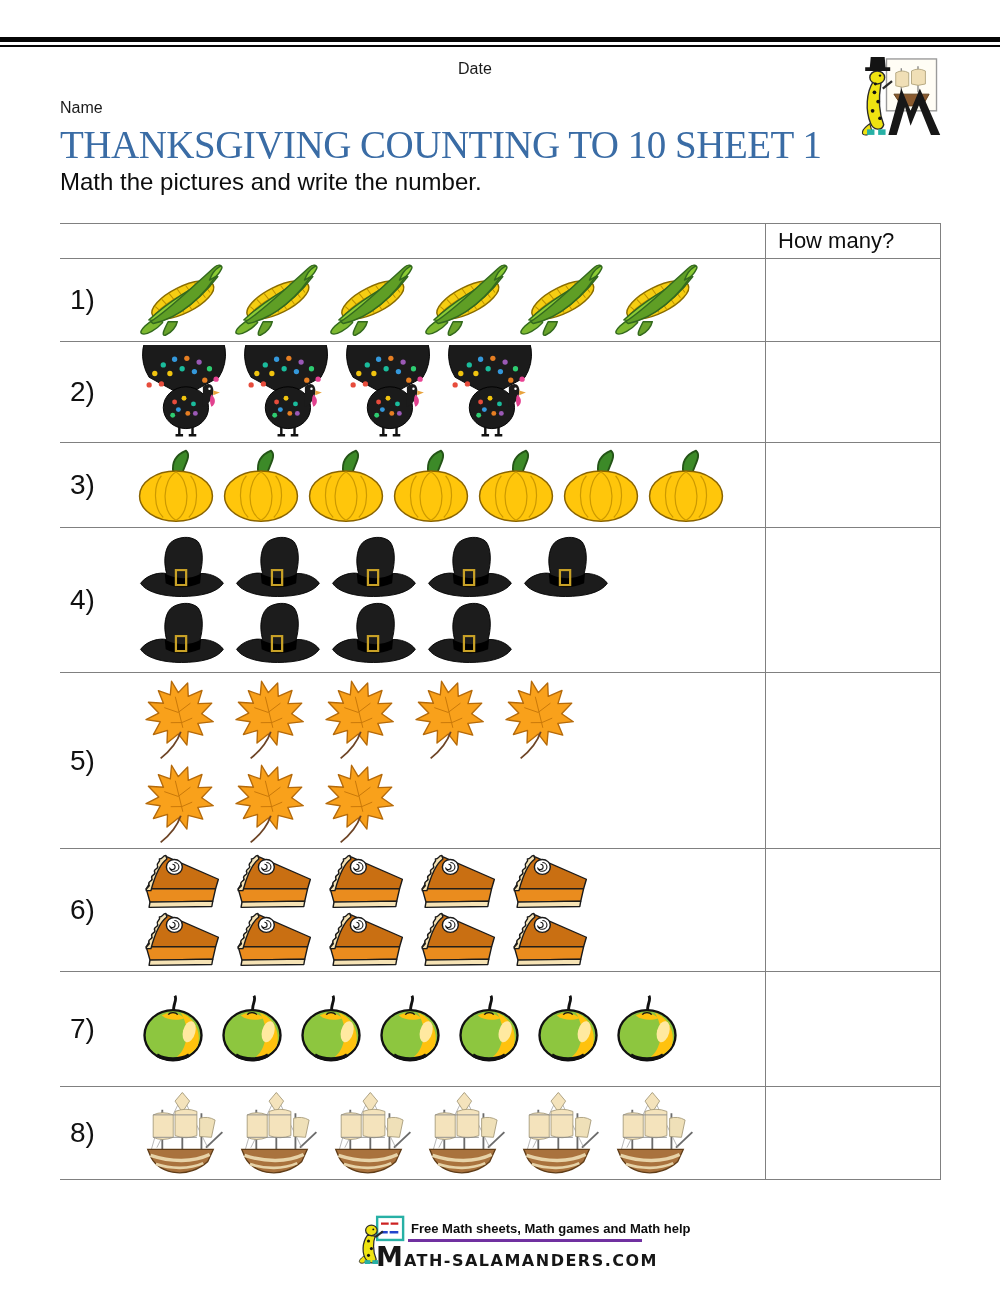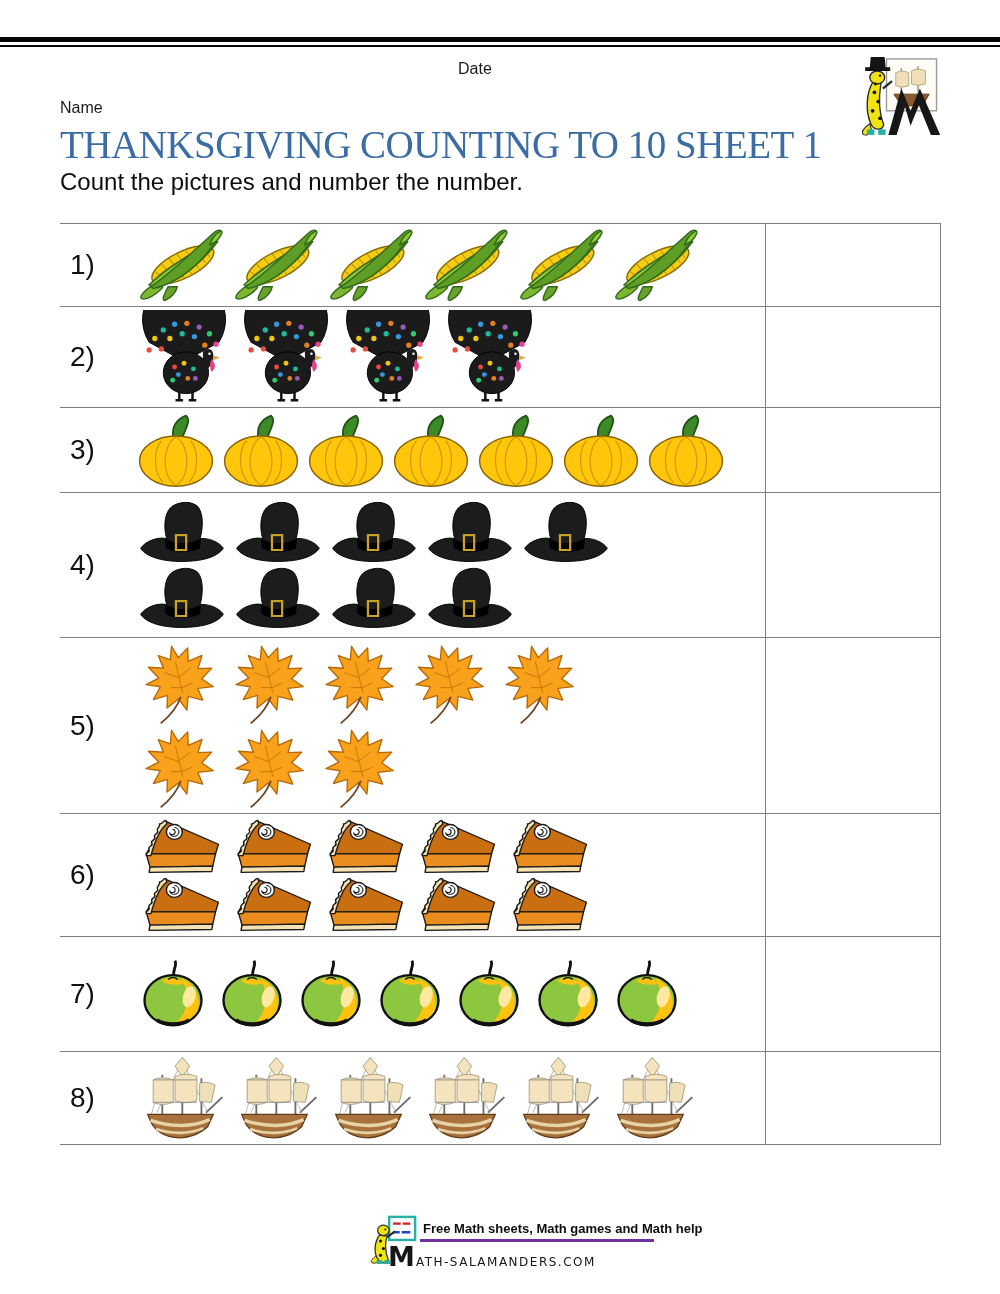--- a/index.html
+++ b/index.html
@@ -28,27 +28,27 @@
   .header-row{height:35px;}
   .how-many{font-size:22px;color:#0d0d0d;padding:4px 0 0 12px;}
   .row-label{
     width:75px;display:flex;align-items:center;justify-content:flex-start;
     padding-left:10px;box-sizing:border-box;font-size:28px;color:#111;
   }
   .icon-lines{display:flex;flex-direction:column;justify-content:center;flex:1;}
   .icon-line{display:flex;align-items:center;gap:3px;}
   .icon-line svg{display:block;}
 
-  .footer{position:absolute;left:368px;top:1211px;width:310px;height:62px;}
+  .footer{position:absolute;left:356px;top:1211px;width:310px;height:62px;}
   .footer-logo{position:absolute;left:0;top:3px;}
   .tagline{position:absolute;left:55px;top:10px;font-size:13px;font-weight:bold;color:#0d0d0d;white-space:nowrap;}
   .purple-rule{position:absolute;left:52px;top:28px;width:234px;height:3px;background:#7030A0;}
   .wordmark{position:absolute;left:20px;top:30px;white-space:nowrap;color:#161616;font-family:"DejaVu Sans",sans-serif;}
   .m-big{font-size:27px;font-weight:bold;letter-spacing:1px;}
-  .m-rest{font-size:12px;font-weight:normal;letter-spacing:1.5px;}
+  .m-rest{font-size:16px;font-weight:bold;letter-spacing:1.5px;}
 </style>
 </head>
 <body>
 
 <div class="page">
 
   <div class="top-rule"></div>
   <div class="top-rule2"></div>
 
   <div class="name-label">Name</div>
@@ -74,23 +74,27 @@
       <circle cx="19" cy="62" r="2" fill="#111"></circle>
         <circle cx="27" cy="70" r="2" fill="#111"></circle>
       <circle cx="22" cy="33" r="1.6" fill="#111"></circle>
       <rect x="13" y="82" width="8" height="6" fill="#27b0a5"></rect>
       <rect x="25" y="82" width="8" height="6" fill="#27b0a5"></rect>
       <path d="M11 19 L38 19 L38 15 L33 15 L32 4 L17 4 L16 15 L11 15 Z" fill="#141414"></path>
     </g>
   </svg>
 
   <h1 class="title">THANKSGIVING COUNTING TO 10 SHEET 1</h1>
-  <p class="subtitle">Count the pictures and number the number.</p>
+  <p class="subtitle">Math the pictures and write the number.</p>
 
   <div class="sheet-table">
+    <div class="t-row header-row">
+      <div class="main-cell"></div>
+      <div class="answer-cell how-many">How many?</div>
+    </div>
     <div id="rows">
         <div class="t-row" style="height: 83px;">
           <div class="main-cell">
             <div class="row-label">1)</div>
             <div class="icon-lines">
               <div class="icon-line">
                 <svg width="92" height="76" viewBox="0 0 100 84" preserveAspectRatio="none">
   <g stroke="#33691e" stroke-width="1.6" stroke-linejoin="round">
    <path d="M26 60 C14 66 4 76 7 79 C12 82 24 74 30 67 Z" fill="#7cb82f"></path>
    <path d="M36 66 C32 74 28 82 33 81 C40 78 45 71 46 66 Z" fill="#69a32a"></path>

